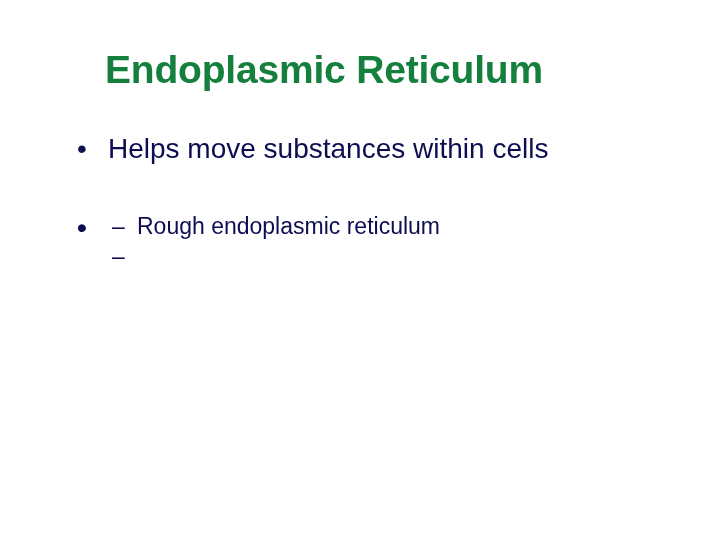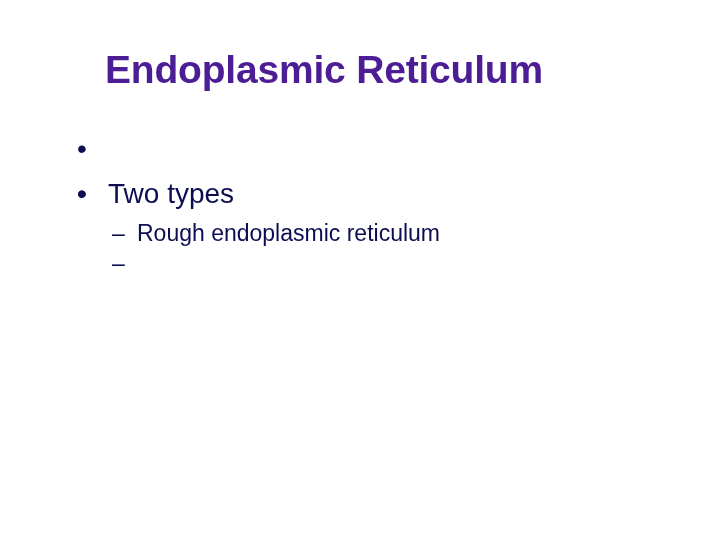--- a/index.html
+++ b/index.html
@@ -21,21 +21,21 @@
     box-sizing: border-box;
   }
   .slide-title {
     position: absolute;
     left: 0;
     top: 48px;
     width: 648px;
     text-align: center;
     font-size: 39px;
     font-weight: bold;
-    color: #4c1d95;
+    color: #15803d;
     letter-spacing: -0.2px;
     line-height: 44px;
     white-space: nowrap;
   }
   .body-list {
     position: absolute;
     left: 0;
     top: 132px;
     width: 720px;
     margin: 0;
@@ -95,29 +95,29 @@
 <body>
 
 <div class="slide">
 
   <div class="slide-title">Endoplasmic Reticulum</div>
 
   <ul class="body-list">
 
     <li class="bullet-row">
       <span class="bullet-mark">•</span>
+      <span>Helps move substances within cells</span>
     </li>
 
     <li class="bullet-row">
       <span class="bullet-mark">•</span>
     </li>
 
     <li class="bullet-row group-gap">
       <span class="bullet-mark">•</span>
-      <span>Two types</span>
     </li>
 
     <ul class="sub-list">
       <li class="sub-row first">
         <span class="sub-mark">–</span>
         <span>Rough endoplasmic reticulum</span>
       </li>
       <li class="sub-row">
         <span class="sub-mark">–</span>
       </li>

